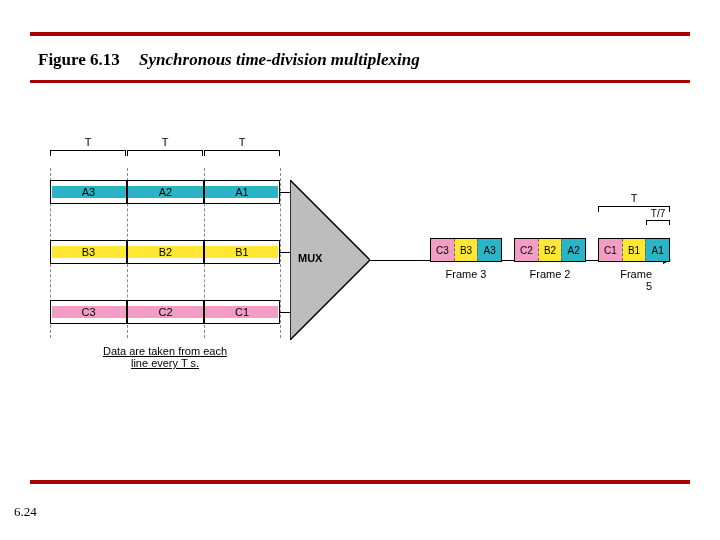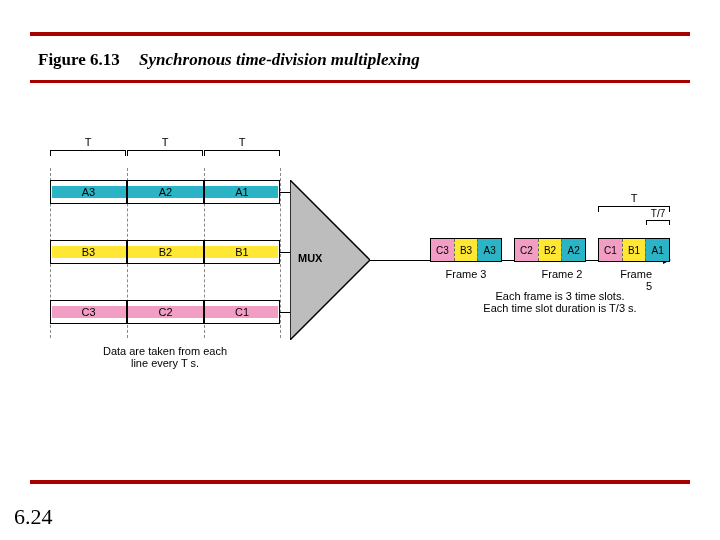--- a/index.html
+++ b/index.html
@@ -74,20 +74,21 @@
     box-sizing:border-box;
     text-align:center; line-height:22px;
     font-size:11px;
   }
   .colA { background:#2bb3c6; }
   .colB { background:#ffe733; }
   .colC { background:#f29ec4; }
   .input-note {
     position:absolute; top:195px; left:0; width:230px; text-align:center;
     font-size:11px;
+    text-decoration:underline;
   }
   
   .mux {
     position:absolute;
     left:240px; top:30px;
     width:0; height:0;
     border-top: 80px solid transparent;
     border-bottom: 80px solid transparent;
     border-left: 80px solid #bdbdbd;
   }
@@ -154,21 +155,21 @@
   .bottom-rule {
     position:absolute;
     left: 30px; right: 30px;
     top: 480px;
     height: 4px;
     background: #a80000;
   }
   .page-num {
     position:absolute;
     left: 14px; top: 504px;
-    font-size: 22px;
+    font-size: 13px;
     font-family: Georgia, serif;
   }
 </style>
 </head>
 <body>
 
 <div class="top-rule"></div>
 
 <div class="title-row">
   <span class="fig-number">Figure 6.13</span>
@@ -263,27 +264,25 @@
     <div class="slot colB">B3</div>
     <div class="slot colA">A3</div>
   </div>
   <div class="frame-label" style="left:416px">Frame 3</div>
 
   <div class="frame" style="left:464px;width:72px">
     <div class="slot colC">C2</div>
     <div class="slot colB">B2</div>
     <div class="slot colA">A2</div>
   </div>
-  <div class="frame-label" style="left:512px">Frame 2</div>
+  <div class="frame-label" style="left:500px">Frame 2</div>
 
   <div class="frame" style="left:548px;width:72px">
     <div class="slot colC">C1</div>
     <div class="slot colB">B1</div>
     <div class="slot colA">A1</div>
   </div>
   <div class="frame-label" style="left:584px">Frame 5</div>
 
-  <div class="out-note" style="white-space:pre-line">Each frame is 3 time slots.
-Each time slot duration is T/3 s.</div>
 </div>
 
 <div class="bottom-rule"></div>
 <div class="page-num">6.24</div>
 
 </body></html>

